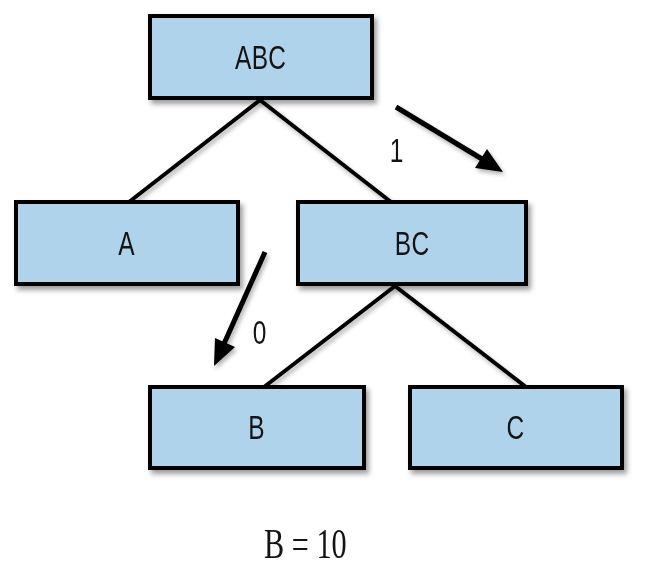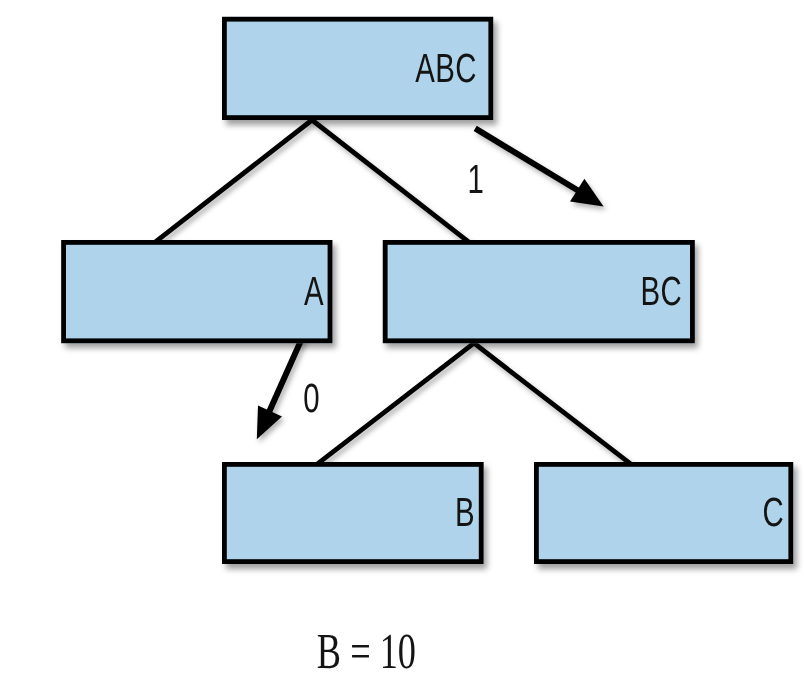--- a/index.html
+++ b/index.html
@@ -41,35 +41,34 @@
     stroke: none;
   }
   .node {
     position: absolute;
     box-sizing: border-box;
     background: var(--node-fill, #AFD3EA);
     border: 4px solid var(--node-border, #000000);
     box-shadow: 3px 4px 5px rgba(0,0,0,0.38);
     display: flex;
     align-items: center;
-    justify-content: flex-end;
-    margin-left: 37px;
+    justify-content: center;
   }
   .node-label {
     font-size: 34px;
     font-weight: 400;
     color: #141414;
     transform: scaleX(0.72);
     transform-origin: center;
     white-space: nowrap;
     letter-spacing: 0.5px;
   }
   .node-abc { left: 148px; top: 14px;  width: 226px; height: 86px; }
   .node-a   { left: 14px;  top: 200px; width: 226px; height: 86px; }
-  .node-bc  { left: 282px; top: 200px; width: 260px; height: 86px; }
+  .node-bc  { left: 296px; top: 200px; width: 232px; height: 86px; }
   .node-b   { left: 148px; top: 385px; width: 218px; height: 85px; }
   .node-c   { left: 408px; top: 385px; width: 216px; height: 85px; }
   .edge-label {
     position: absolute;
     display: flex;
     align-items: center;
     justify-content: center;
     font-size: 34px;
     color: #141414;
     width: 30px;

